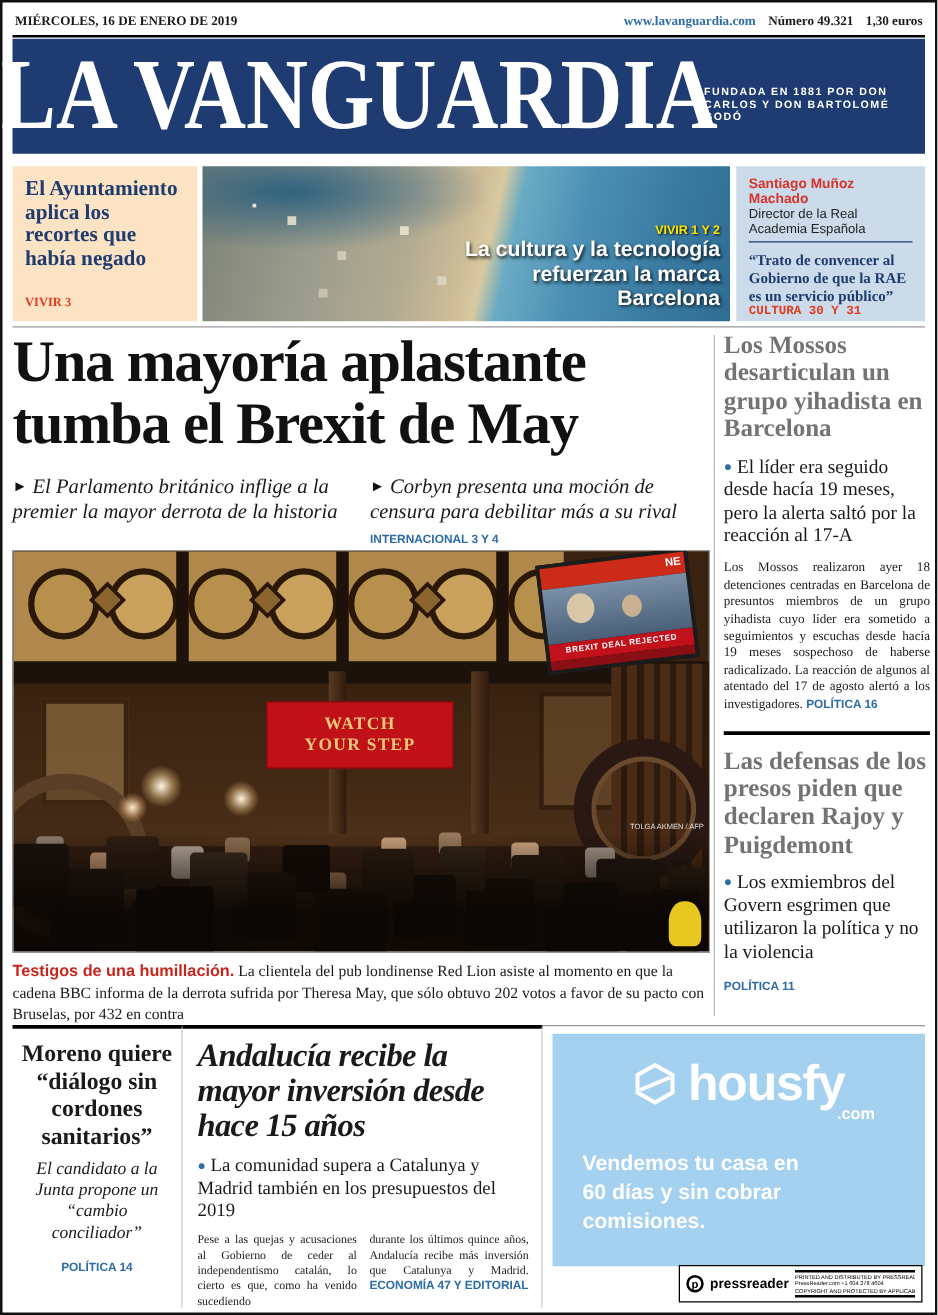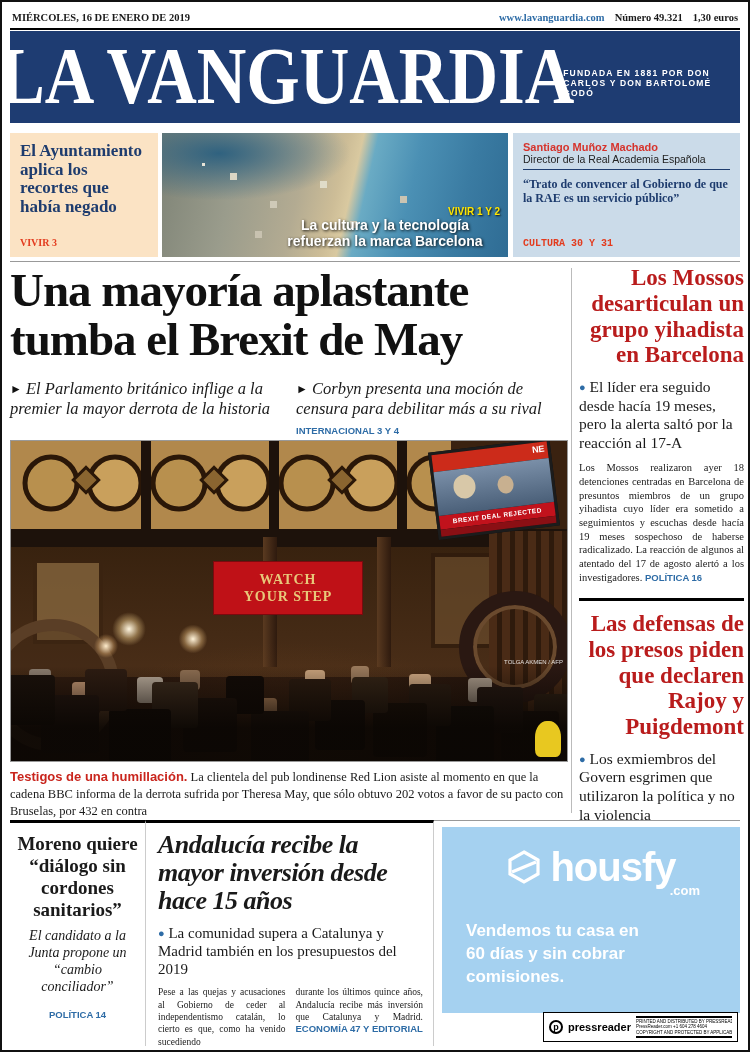--- a/index.html
+++ b/index.html
@@ -18,33 +18,33 @@
   .mast-title{color:#fff;font-weight:bold;font-size:66px;letter-spacing:0px;line-height:1;
               transform:scale(1.04,1.22);transform-origin:center 60%;white-space:nowrap;margin-top:2px;}
   .mast-founder{color:#fff;font-family:"Liberation Sans",sans-serif;font-size:8.5px;font-weight:bold;
                 letter-spacing:1.2px;margin-top:12px;}
   
   .teasers{position:absolute;top:131px;left:8px;right:8px;height:124px;display:flex;}
   .t-left{width:148px;background:#fbe3c4;padding:9px 10px;display:flex;flex-direction:column;}
   .t-left-title{color:#1e3c6e;font-weight:bold;font-size:17px;line-height:1.1;}
   .t-left-label{margin-top:auto;color:#e33b1e;font-family:Liberation Serif, serif;
                 font-size:10px;font-weight:bold;}
-  .t-photo{width:346px;margin-left:4px;position:relative;overflow:hidden;
+  .t-photo{width:422px;margin-left:4px;position:relative;overflow:hidden;
      background:linear-gradient(103deg,#7e8376 0%,#9a9c8c 22%,#b3ab92 40%,#cdbd97 50%,
                 #d9c9a0 54%,#6aabc4 58%,#4b90b4 70%,#3a7ba2 85%,#2f6c94 100%);}
   .t-photo .harbor{position:absolute;left:0;top:0;width:55%;height:55%;
      background:radial-gradient(ellipse at 30% 30%,rgba(42,95,127,.95),rgba(42,95,127,0) 70%);}
   .t-photo .specks{position:absolute;left:40px;top:30px;width:3px;height:3px;background:#e8e4d8;
      box-shadow:30px 12px 0 2px #dcd6c4,70px 40px 0 2px #cfcab8,120px 20px 0 2px #e0dcc8,
                 55px 70px 0 2px #c8c2b0,150px 60px 0 2px #d8d2c0,200px 35px 0 2px #cac4b2;}
   .t-photo .overlay{position:absolute;right:8px;bottom:8px;text-align:right;
      font-family:"Liberation Sans",sans-serif;}
   .t-kicker{color:#ffe600;font-size:10px;font-weight:bold;text-shadow:1px 1px 2px rgba(0,0,0,.9);}
-  .t-photo-title{color:#fff;font-size:14px;font-weight:bold;line-height:1.15;width:230px;
-     text-shadow:1px 1px 3px rgba(0,0,0,.9);text-align:center;}
+  .t-photo-title{color:#fff;font-size:17px;font-weight:bold;line-height:1.15;width:230px;
+     text-shadow:1px 1px 3px rgba(0,0,0,.9);}
   .t-right{flex:1;margin-left:5px;background:#cbdbe9;padding:8px 10px;display:flex;flex-direction:column;}
   .t-author{color:#d6332c;font-family:"Liberation Sans",sans-serif;font-size:11px;font-weight:bold;}
   .t-role{font-family:"Liberation Sans",sans-serif;font-size:10.5px;color:#222;
           border-bottom:1.5px solid #1e3c6e;padding-bottom:4px;}
   .t-quote{color:#1e3c6e;font-weight:bold;font-size:12px;line-height:1.2;margin-top:7px;}
   .t-right-label{margin-top:auto;color:#e33b1e;font-family:Liberation Mono, monospace;
                  font-size:10px;font-weight:bold;}
   .teaser-rule{position:absolute;top:259px;left:8px;right:8px;height:1px;background:#999;}
   
   .headline{position:absolute;top:264px;left:8px;width:558px;font-size:47px;font-weight:bold;
@@ -109,21 +109,21 @@
   .yellow-person{position:absolute;right:6px;bottom:4px;width:26px;height:36px;background:#e8c820;
                  border-radius:45% 45% 20% 20%;z-index:6;}
   .ph-credit{position:absolute;right:4px;bottom:96px;color:rgba(255,255,255,.85);z-index:7;
              font-family:"Liberation Sans",sans-serif;font-size:6px;}
   
   .caption{position:absolute;top:766px;left:8px;width:558px;font-size:12.5px;line-height:1.35;}
   .cap-lead{color:#c9251d;font-family:"Liberation Sans",sans-serif;font-weight:bold;font-size:13px;}
   
   .vdivider{position:absolute;left:569px;top:266px;height:545px;width:1px;background:#bbb;}
   .rightcol{position:absolute;left:577px;top:263px;width:165px;}
-  .rc-title{font-size:23px;font-weight:bold;line-height:1.12;color:#b91c1c;text-align:right;}
+  .rc-title{font-size:20px;font-weight:bold;line-height:1.12;color:#737373;}
   .rc-bullet{font-size:15.5px;line-height:1.2;margin-top:10px;}
   .dot{color:#2e6ca6;font-size:11px;vertical-align:1px;}
   .rc-body{font-size:10.5px;line-height:1.3;text-align:justify;margin-top:9px;}
   .rc-divider{height:3px;background:#000;margin:14px 0 10px 0;}
   .rc-label{color:#2e6ca6;font-family:"Liberation Sans",sans-serif;font-weight:bold;font-size:9.5px;}
   .rc-label-block{display:block;margin-top:12px;}
   
   .bottomrow{position:absolute;top:818px;left:8px;right:8px;bottom:4px;display:flex;}
   .b-moreno{width:136px;border-top:3px solid #000;padding:10px 6px;text-align:center;
             border-right:1px solid #ccc;}

